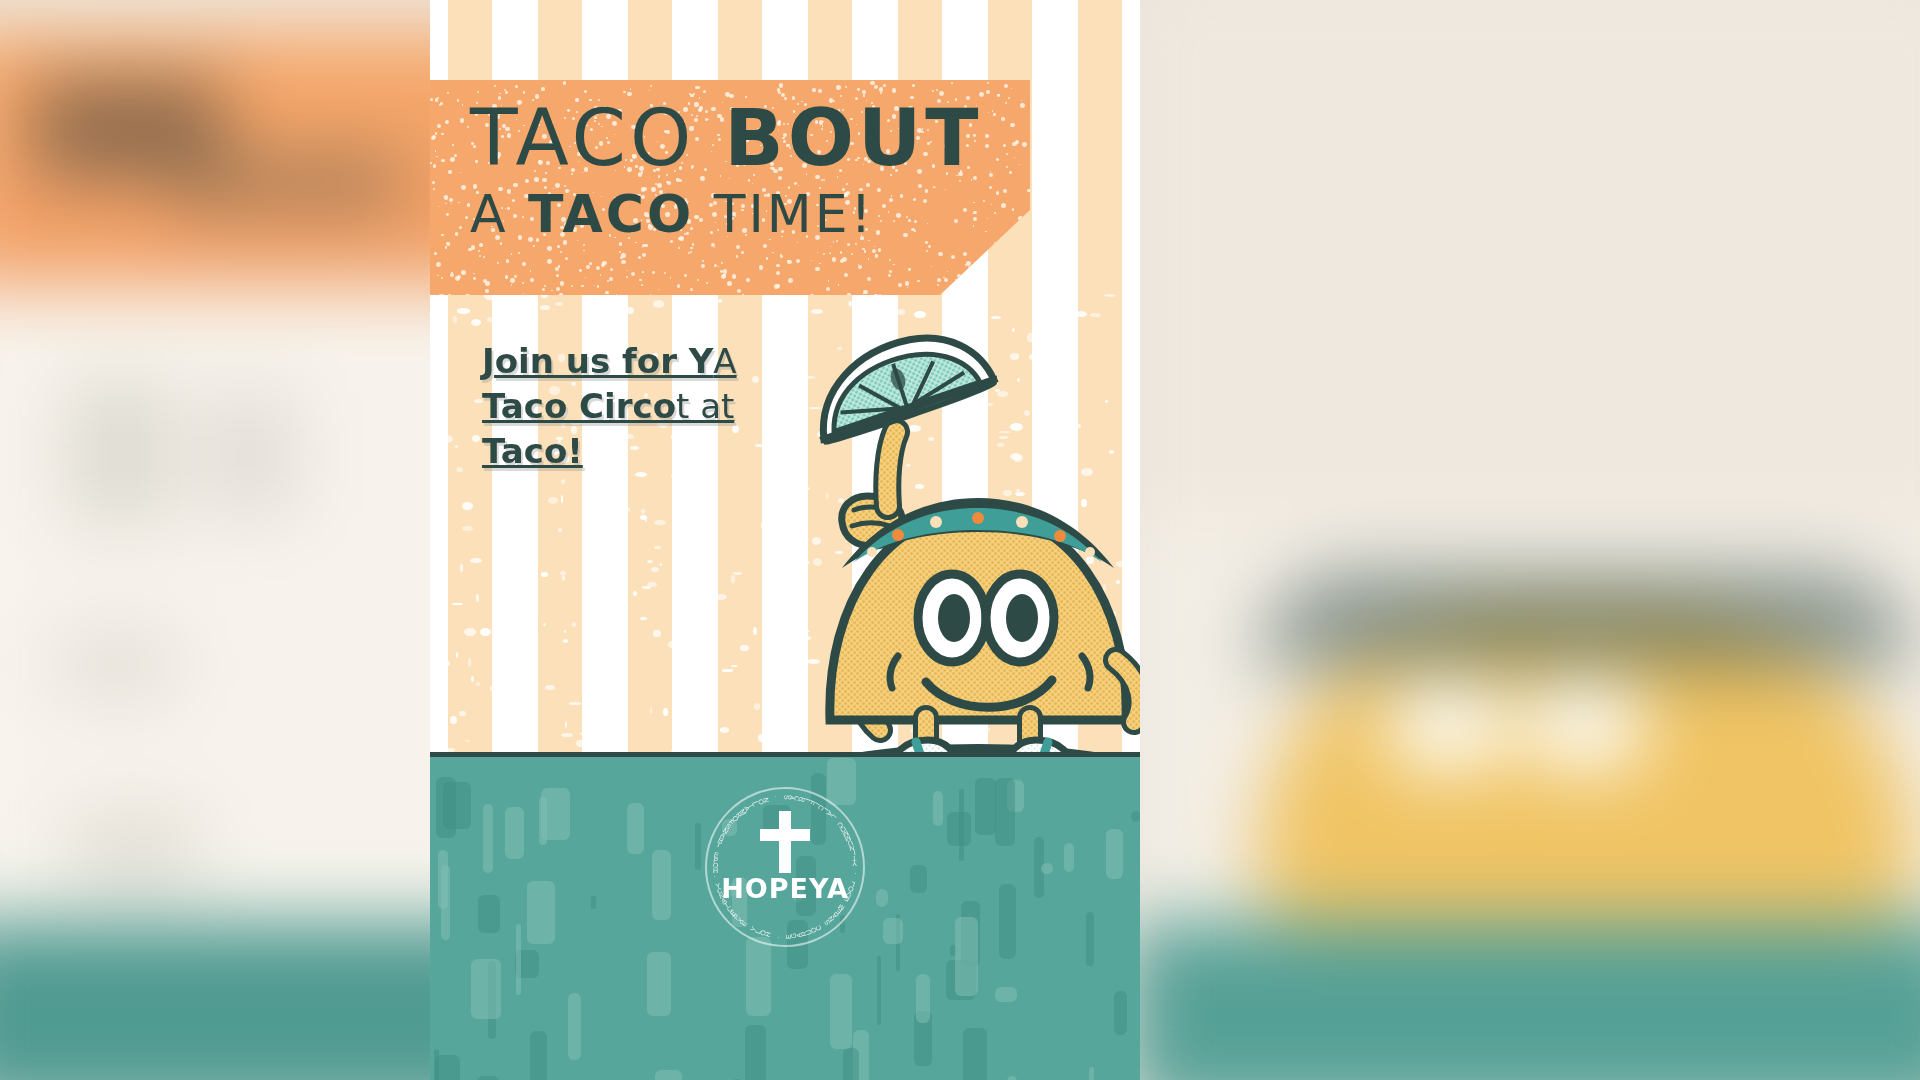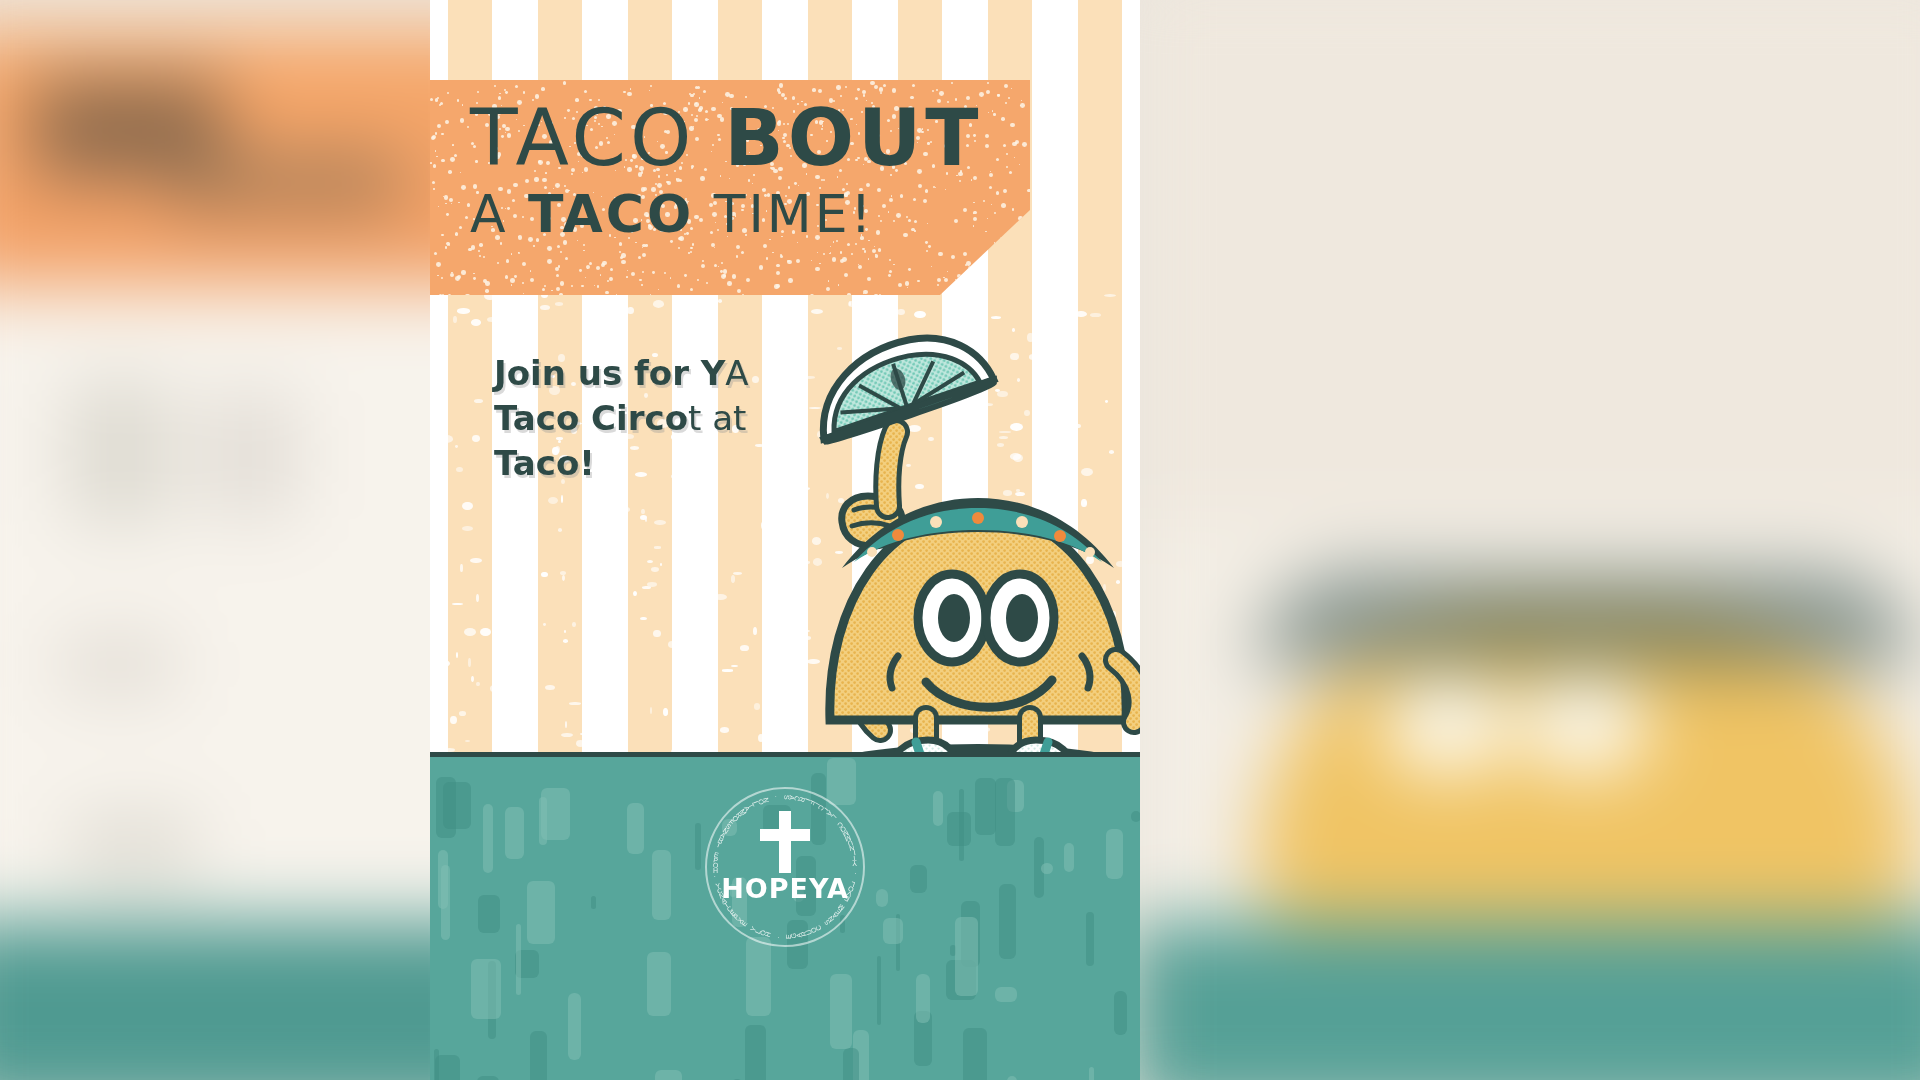--- a/index.html
+++ b/index.html
@@ -102,21 +102,21 @@
   .line2 .thin{ font-weight:400; }
   .line2 .fat{ font-weight:700; }
 
   
   .copy{
     position:absolute; left:48px; top:335px; width:330px;
     color:#2e4a47;
     font-family:"DejaVu Sans", sans-serif;
     text-shadow: 2px 3px 0 rgba(150,150,150,.35);
   }
-  .copy p{ margin:16px; }
+  .copy p{ margin:4px;text-decoration:underline; }
   .intro{ font-size:34px; line-height:1.32; font-weight:400; }
   .intro b{ font-weight:700; }
   .datetime{ font-size:34px; line-height:1.32; margin-top:50px; }
   .datetime b{ font-weight:700; }
   .addr{ font-size:34px; line-height:1.32; margin-top:50px; }
   .addr b{ font-weight:700; }
   .addr sup{ font-size:20px; vertical-align:super; font-weight:400; }
 
   
   .divider{

